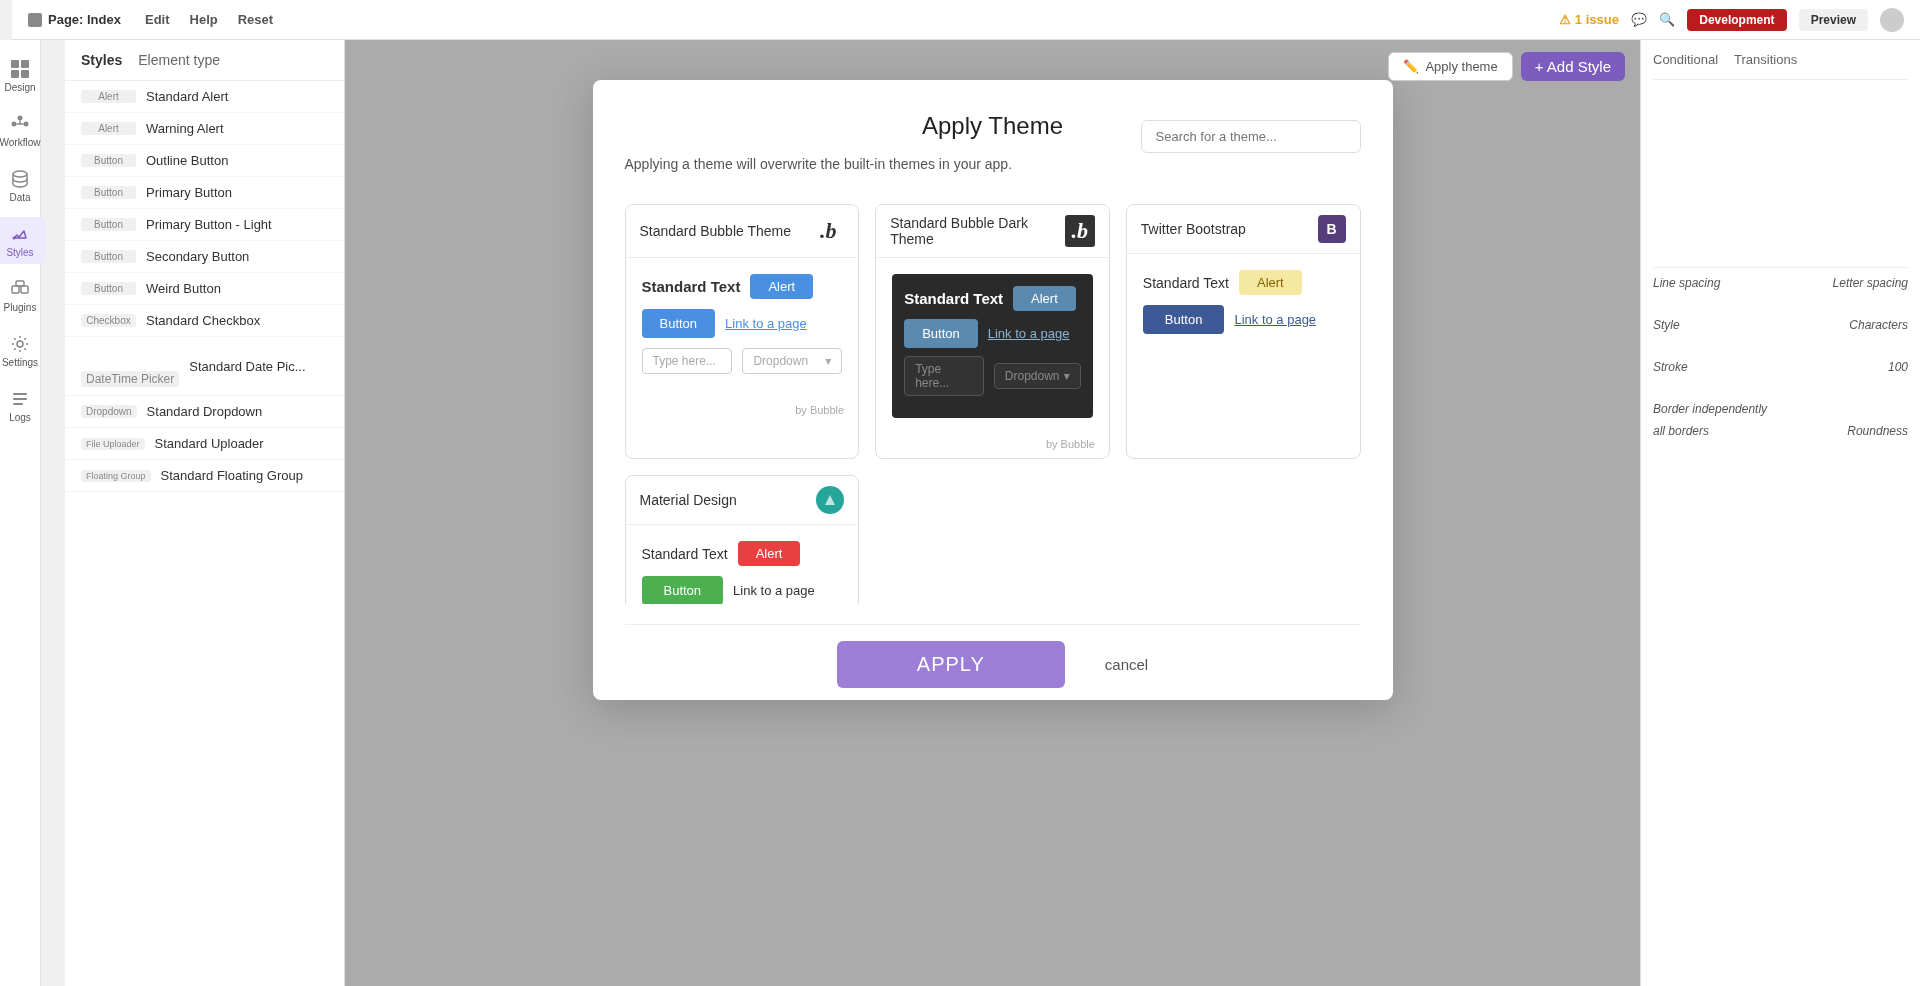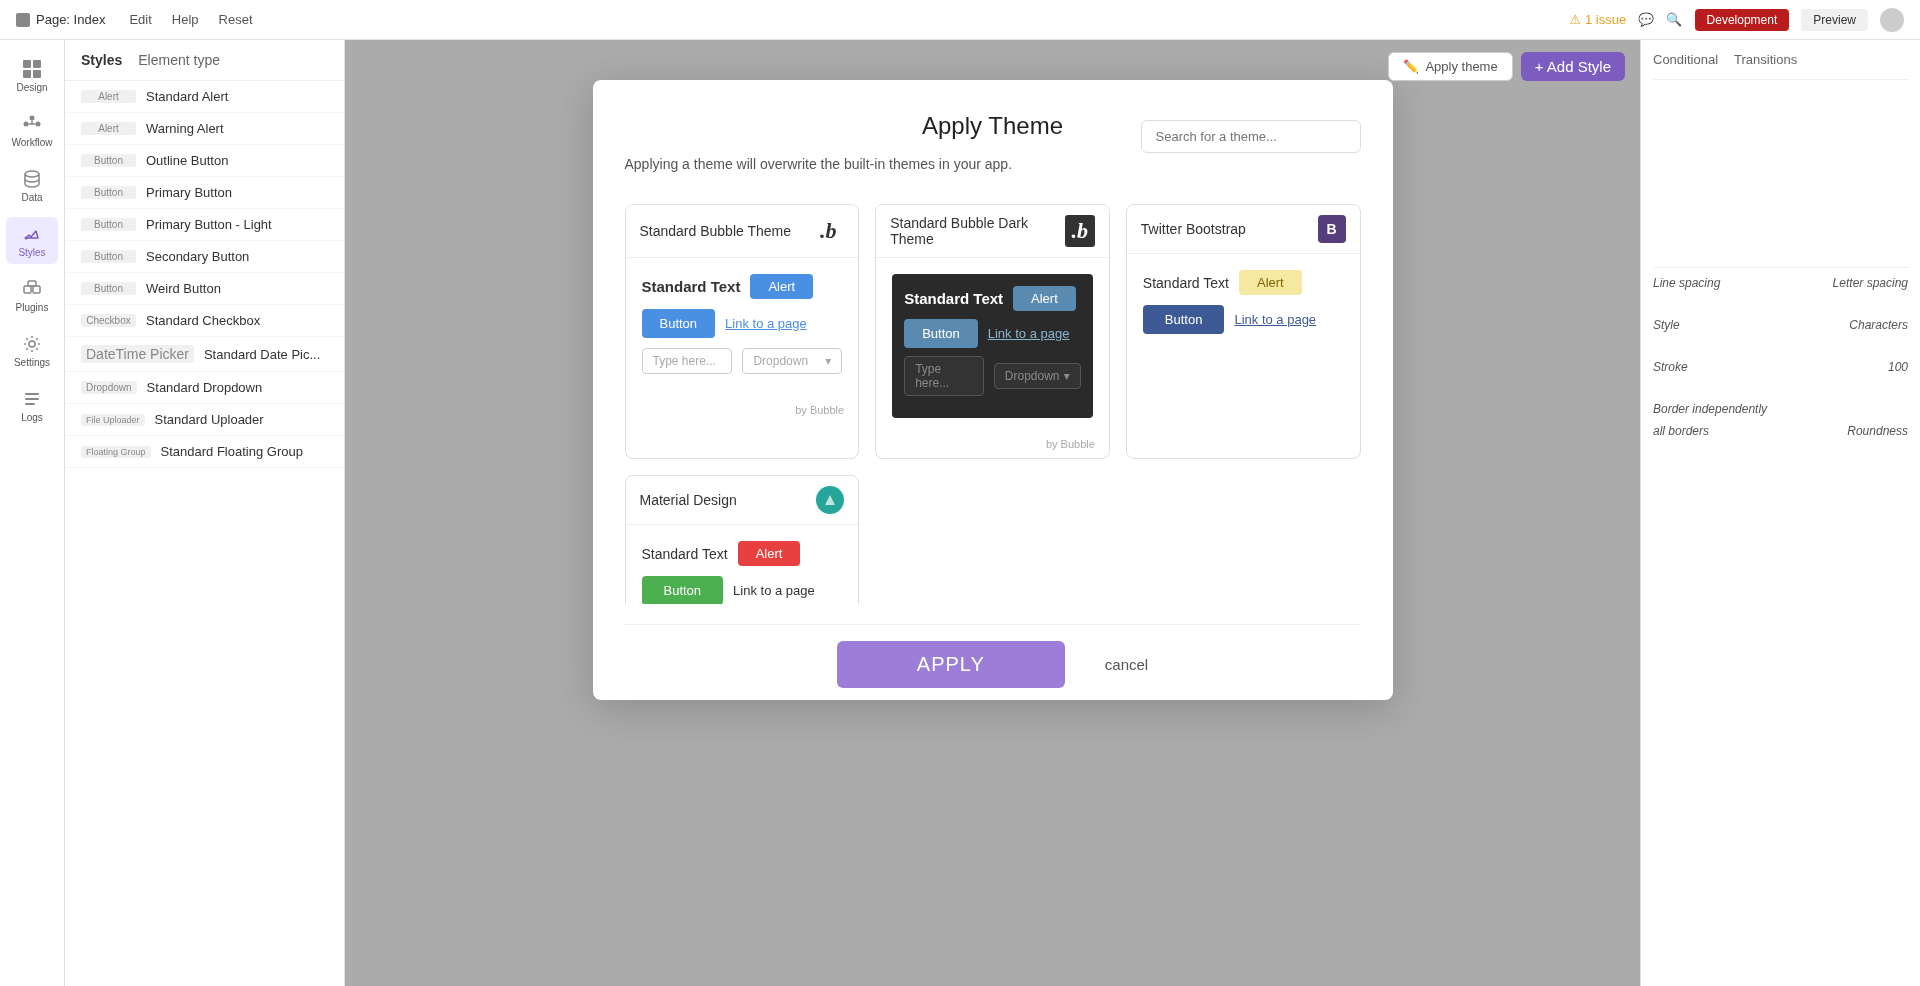--- a/index.html
+++ b/index.html
@@ -1,35 +1,35 @@
 <!DOCTYPE html>
 <html><head>
   <meta charset="utf-8">
   <style>
     * { box-sizing: border-box; margin: 0; padding: 0; }
     body { font-family: -apple-system, BlinkMacSystemFont, 'Segoe UI', sans-serif; background: #f0f0f0; overflow: hidden; width: 1920px; height: 986px; }
 
     
     .topbar {
-      position: fixed; top: 0; left: 0; right: 0; height: 40px;
+      position: fixed; top: 0; left: 12px; right: 0; height: 40px;
       background: #fff; border-bottom: 1px solid #e0e0e0;
-      display: flex; align-items: center; padding: 0 16px; gap: 24px; z-index: 100;
+      display: flex; align-items: center; padding: 0 16px; gap: 24px; z-index: 100; font-weight: bold;
     }
     .topbar-page { display: flex; align-items: center; gap: 6px; font-size: 13px; color: #333; }
     .topbar-page-icon { width: 14px; height: 14px; background: #888; border-radius: 2px; display: inline-block; }
     .topbar-menu { display: flex; gap: 20px; font-size: 13px; color: #555; }
     .topbar-menu span { cursor: pointer; }
     .topbar-right { margin-left: auto; display: flex; align-items: center; gap: 12px; font-size: 13px; }
     .topbar-alert { color: #e8a020; display: flex; align-items: center; gap: 4px; }
     .topbar-dev { background: #b91c1c; color: #fff; padding: 4px 12px; border-radius: 4px; font-size: 12px; }
     .topbar-preview { background: #f0f0f0; color: #333; padding: 4px 12px; border-radius: 4px; font-size: 12px; }
 
     
     .left-sidebar {
-      position: fixed; top: 40px; left: 0; width: 65px; height: calc(100% - 40px);
+      position: fixed; top: 40px; left: 0; width: 41px; height: calc(100% - 40px);
       background: #fff; border-right: 1px solid #e0e0e0; display: flex; flex-direction: column; align-items: center; padding: 12px 0; gap: 8px; z-index: 90;
     }
     .sidebar-item-icon {
       display: flex; flex-direction: column; align-items: center; gap: 2px;
       padding: 6px; cursor: pointer; border-radius: 6px; width: 52px;
     }
     .sidebar-item-icon.active { background: #ede9fe; }
     .sidebar-icon-shape { width: 22px; height: 22px; display: flex; align-items: center; justify-content: center; }
     .sidebar-icon-label { font-size: 10px; color: #555; }
     .sidebar-item-icon.active .sidebar-icon-label { color: #7c5cbf; }
@@ -306,21 +306,21 @@
   </div>
   <div class="style-list-item">
     <span class="style-tag">Button</span>
     <span class="style-name">Weird Button</span>
   </div>
   <div class="style-list-item">
     <span class="style-tag">Checkbox</span>
     <span class="style-name">Standard Checkbox</span>
   </div>
   <div class="style-list-item">
-    <span class="style-tag" style="font-size:14px;">DateTime Picker</span>
+    <span class="style-tag" style="font-size:12px;margin-top:26px;">DateTime Picker</span>
     <span class="style-name">Standard Date Pic...</span>
   </div>
   <div class="style-list-item">
     <span class="style-tag">Dropdown</span>
     <span class="style-name">Standard Dropdown</span>
   </div>
   <div class="style-list-item">
     <span class="style-tag" style="font-size:9px;">File Uploader</span>
     <span class="style-name">Standard Uploader</span>
   </div>

